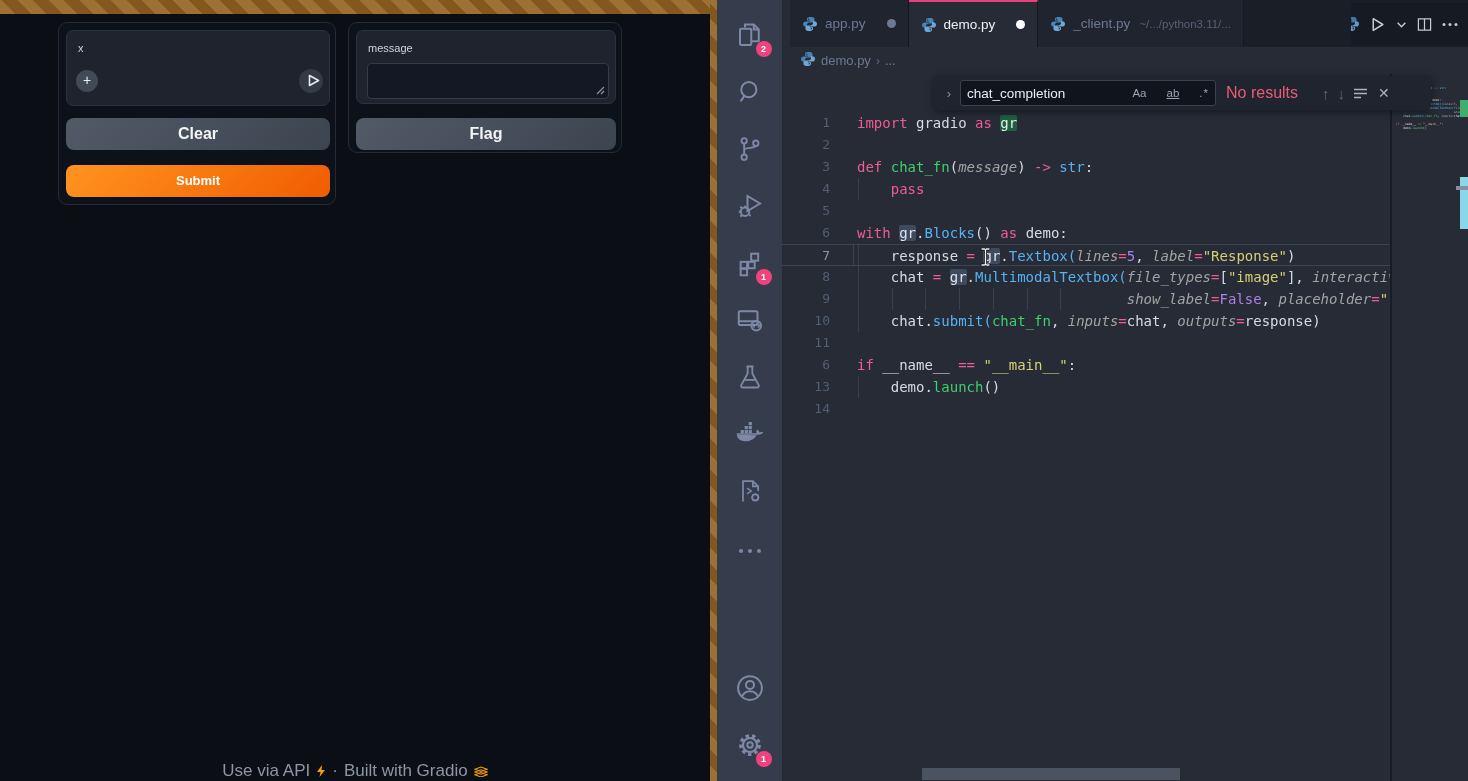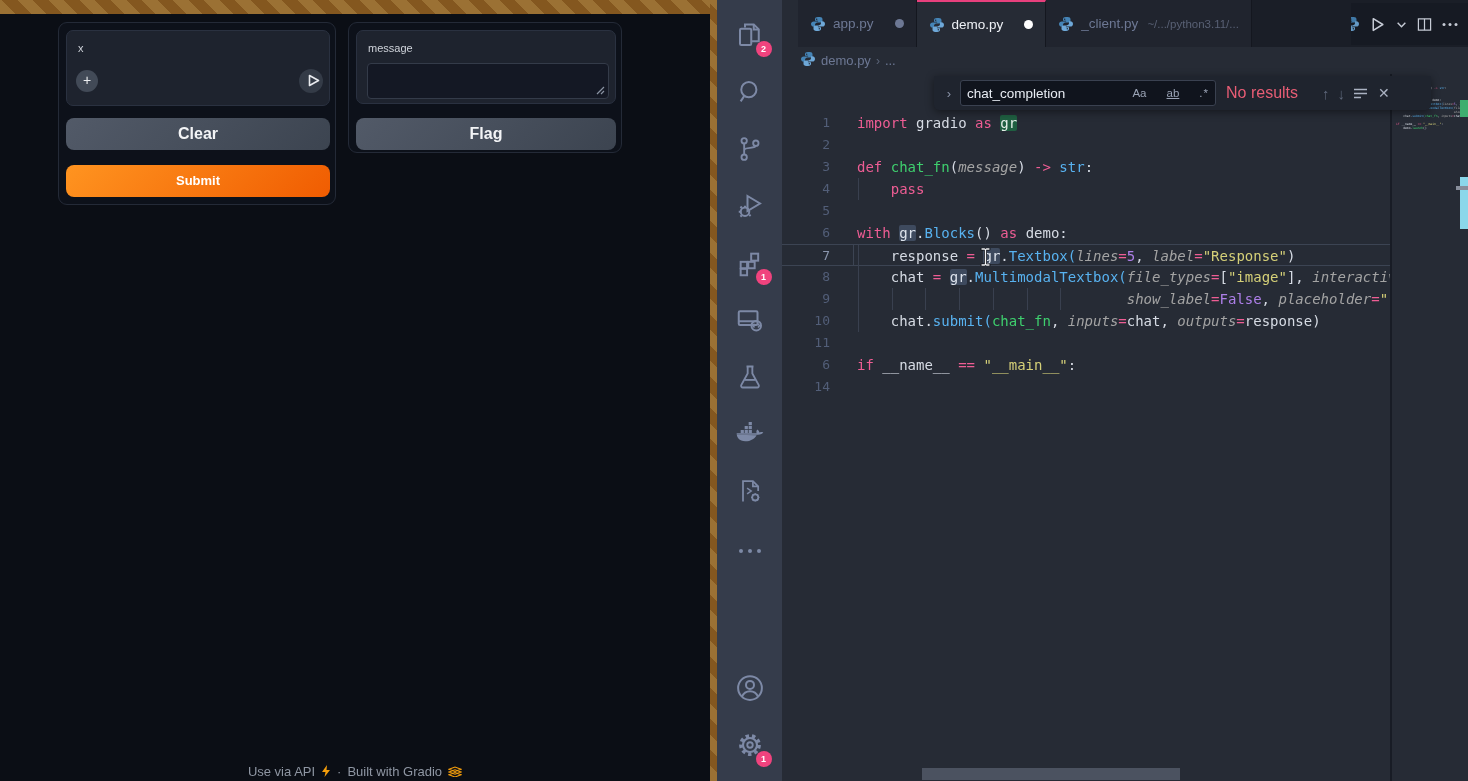--- a/index.html
+++ b/index.html
@@ -30,35 +30,35 @@
     color:#f3f4f6; font-weight:700; font-size:16px; text-align:center; line-height:32px; cursor:pointer; }
   #btn-clear { top:95px; }
   #btn-flag  { top:95px; width:260px; }
   #btn-submit { position:absolute; left:7px; top:142px; width:264px; height:32px; border-radius:8px;
     background:linear-gradient(135deg,#ff9420 0%,#f05c01 100%);
     color:#fff; font-weight:700; font-size:13px; text-align:center; line-height:32px; cursor:pointer; }
   #out-textarea { position:absolute; left:10px; top:32px; width:242px; height:36px; background:#141824;
     border:1px solid #343b49; border-radius:4px; }
   #resize-grip { position:absolute; right:3px; bottom:3px; }
   #g-footer { position:absolute; left:0; bottom:2px; width:710px; height:16px; display:flex;
-    justify-content:center; align-items:center; gap:6px; font-size:13px; color:#8f96a3; }
+    justify-content:center; align-items:center; gap:6px; font-size:17px; color:#8f96a3; }
   #g-footer .lnk { cursor:pointer; }
 
   
   #vscode { position:absolute; left:717px; top:0; width:751px; height:781px; background:#262b35; }
   #activity-bar { position:absolute; left:0; top:0; width:65px; height:781px; background:#353c4b;
     display:flex; flex-direction:column; align-items:center; padding-top:8px; }
   .act-item { position:relative; width:48px; height:57px; display:flex; align-items:center;
     justify-content:center; color:#7d89a6; cursor:pointer; }
   .act-badge { position:absolute; right:2px; bottom:8px; min-width:16px; height:16px; border-radius:9px;
     background:#f0437e; color:#fff; font-size:9px; font-weight:700; line-height:16px; text-align:center; }
   #act-bottom { margin-top:auto; margin-bottom:6px; display:flex; flex-direction:column; align-items:center; }
 
   #editor-area { position:absolute; left:65px; top:0; right:0; height:781px; background:#262b35; }
-  #tabbar { position:absolute; left:16px; top:0; right:0; height:47px; background:#1a1e27; display:flex; }
+  #tabbar { position:absolute; left:8px; top:0; right:0; height:47px; background:#1a1e27; display:flex; }
   .tab { position:relative; height:47px; display:flex; align-items:center; gap:7px; padding:0 12px;
     background:#20242e; border-right:1px solid #14171f; font-size:13.5px; color:#6d7894; cursor:pointer; }
   .tab.active { background:#262b35; color:#eef1f6; border-top:2.5px solid #e8407d; }
   .tab .dot { width:9px; height:9px; border-radius:50%; background:#6d7894; margin-left:14px; }
   .tab.active .dot { background:#fefefe; }
   .tab .desc { font-size:11.5px; color:#586074; margin-left:2px; white-space:nowrap; }
   #tab-actions { position:absolute; right:0; top:3px; width:117px; height:42px; background:#161a23;
     display:flex; align-items:center; justify-content:flex-end; gap:10px; padding-right:10px;
     color:#c7ccd6; overflow:hidden; }
   #tab-actions .ico { cursor:pointer; display:flex; }
@@ -369,20 +369,21 @@
             <div class="crow"><span class="num">3</span><span class="codetxt"><span class="tk-k">def </span><span class="tk-f">chat_fn</span><span class="tk-d">(</span><span class="tk-p">message</span><span class="tk-d">) </span><span class="tk-k">-&gt;</span><span class="tk-d"> </span><span class="tk-t">str</span><span class="tk-d">:</span></span></div>
             <div class="crow"><span class="num">4</span><span class="codetxt"><span class="guide" style="left: 1px;"></span><span class="tk-d">    </span><span class="tk-k">pass</span></span></div>
             <div class="crow"><span class="num">5</span><span class="codetxt"></span></div>
             <div class="crow"><span class="num">6</span><span class="codetxt"><span class="tk-k">with </span><span class="tk-hs">gr</span><span class="tk-d">.</span><span class="tk-t">Blocks</span><span class="tk-d">() </span><span class="tk-k">as </span><span class="tk-d">demo:</span></span></div>
             <div class="crow current"><span class="num">7</span><span class="codetxt"><span class="guide" style="left: 1px;"></span><span class="tk-d">    response </span><span class="tk-k">=</span><span class="tk-d"> </span><span class="tk-hs">gr</span><span class="tk-d">.</span><span class="tk-t">Textbox(</span><span class="tk-p">lines</span><span class="tk-k">=</span><span class="tk-n">5</span><span class="tk-d">, </span><span class="tk-p">label</span><span class="tk-k">=</span><span class="tk-s">"Response"</span><span class="tk-d">)</span></span></div>
             <div class="crow"><span class="num">8</span><span class="codetxt"><span class="guide" style="left: 1px;"></span><span class="tk-d">    chat </span><span class="tk-k">=</span><span class="tk-d"> </span><span class="tk-hs">gr</span><span class="tk-d">.</span><span class="tk-t">MultimodalTextbox(</span><span class="tk-p">file_types</span><span class="tk-k">=</span><span class="tk-d">[</span><span class="tk-s">"image"</span><span class="tk-d">], </span><span class="tk-p">interactive</span></span></div>
             <div class="crow"><span class="num">9</span><span class="codetxt"><span class="guide" style="left: 1px;"></span><span class="guide" style="left: 34.72px;"></span><span class="guide" style="left: 68.44px;"></span><span class="guide" style="left: 102.16px;"></span><span class="guide" style="left: 135.88px;"></span><span class="guide" style="left: 169.6px;"></span><span class="guide" style="left: 203.32px;"></span><span class="tk-d">                                </span><span class="tk-p">show_label</span><span class="tk-k">=</span><span class="tk-n">False</span><span class="tk-d">, </span><span class="tk-p">placeholder</span><span class="tk-k">=</span><span class="tk-s">"</span></span></div>
             <div class="crow"><span class="num">10</span><span class="codetxt"><span class="guide" style="left: 1px;"></span><span class="tk-d">    chat.</span><span class="tk-t">submit(</span><span class="tk-f">chat_fn</span><span class="tk-d">, </span><span class="tk-p">inputs</span><span class="tk-k">=</span><span class="tk-d">chat, </span><span class="tk-p">outputs</span><span class="tk-k">=</span><span class="tk-d">response)</span></span></div>
             <div class="crow"><span class="num">11</span><span class="codetxt"></span></div>
             <div class="crow"><span class="num">6</span><span class="codetxt"><span class="tk-k">if </span><span class="tk-d">__name__ </span><span class="tk-k">==</span><span class="tk-d"> </span><span class="tk-s">"__main__"</span><span class="tk-d">:</span></span></div>
+            <div class="crow"><span class="num">13</span><span class="codetxt"><span class="guide" style="left: 1px;"></span><span class="tk-d">    demo.</span><span class="tk-f">launch</span><span class="tk-d">()</span></span></div>
             <div class="crow"><span class="num">14</span><span class="codetxt"></span></div>
           </div>
         <div id="hscroll"></div>
       </div>
 
       <div id="minimap">
         <div id="minimap-content">
             <div class="mrow"><span class="tk-k">import </span><span class="tk-d">gradio </span><span class="tk-k">as </span><span class="tk-hg">gr</span></div>
             <div class="mrow"></div>
             <div class="mrow"><span class="tk-k">def </span><span class="tk-f">chat_fn</span><span class="tk-d">(</span><span class="tk-p">message</span><span class="tk-d">) </span><span class="tk-k">-&gt;</span><span class="tk-d"> </span><span class="tk-t">str</span><span class="tk-d">:</span></div>

